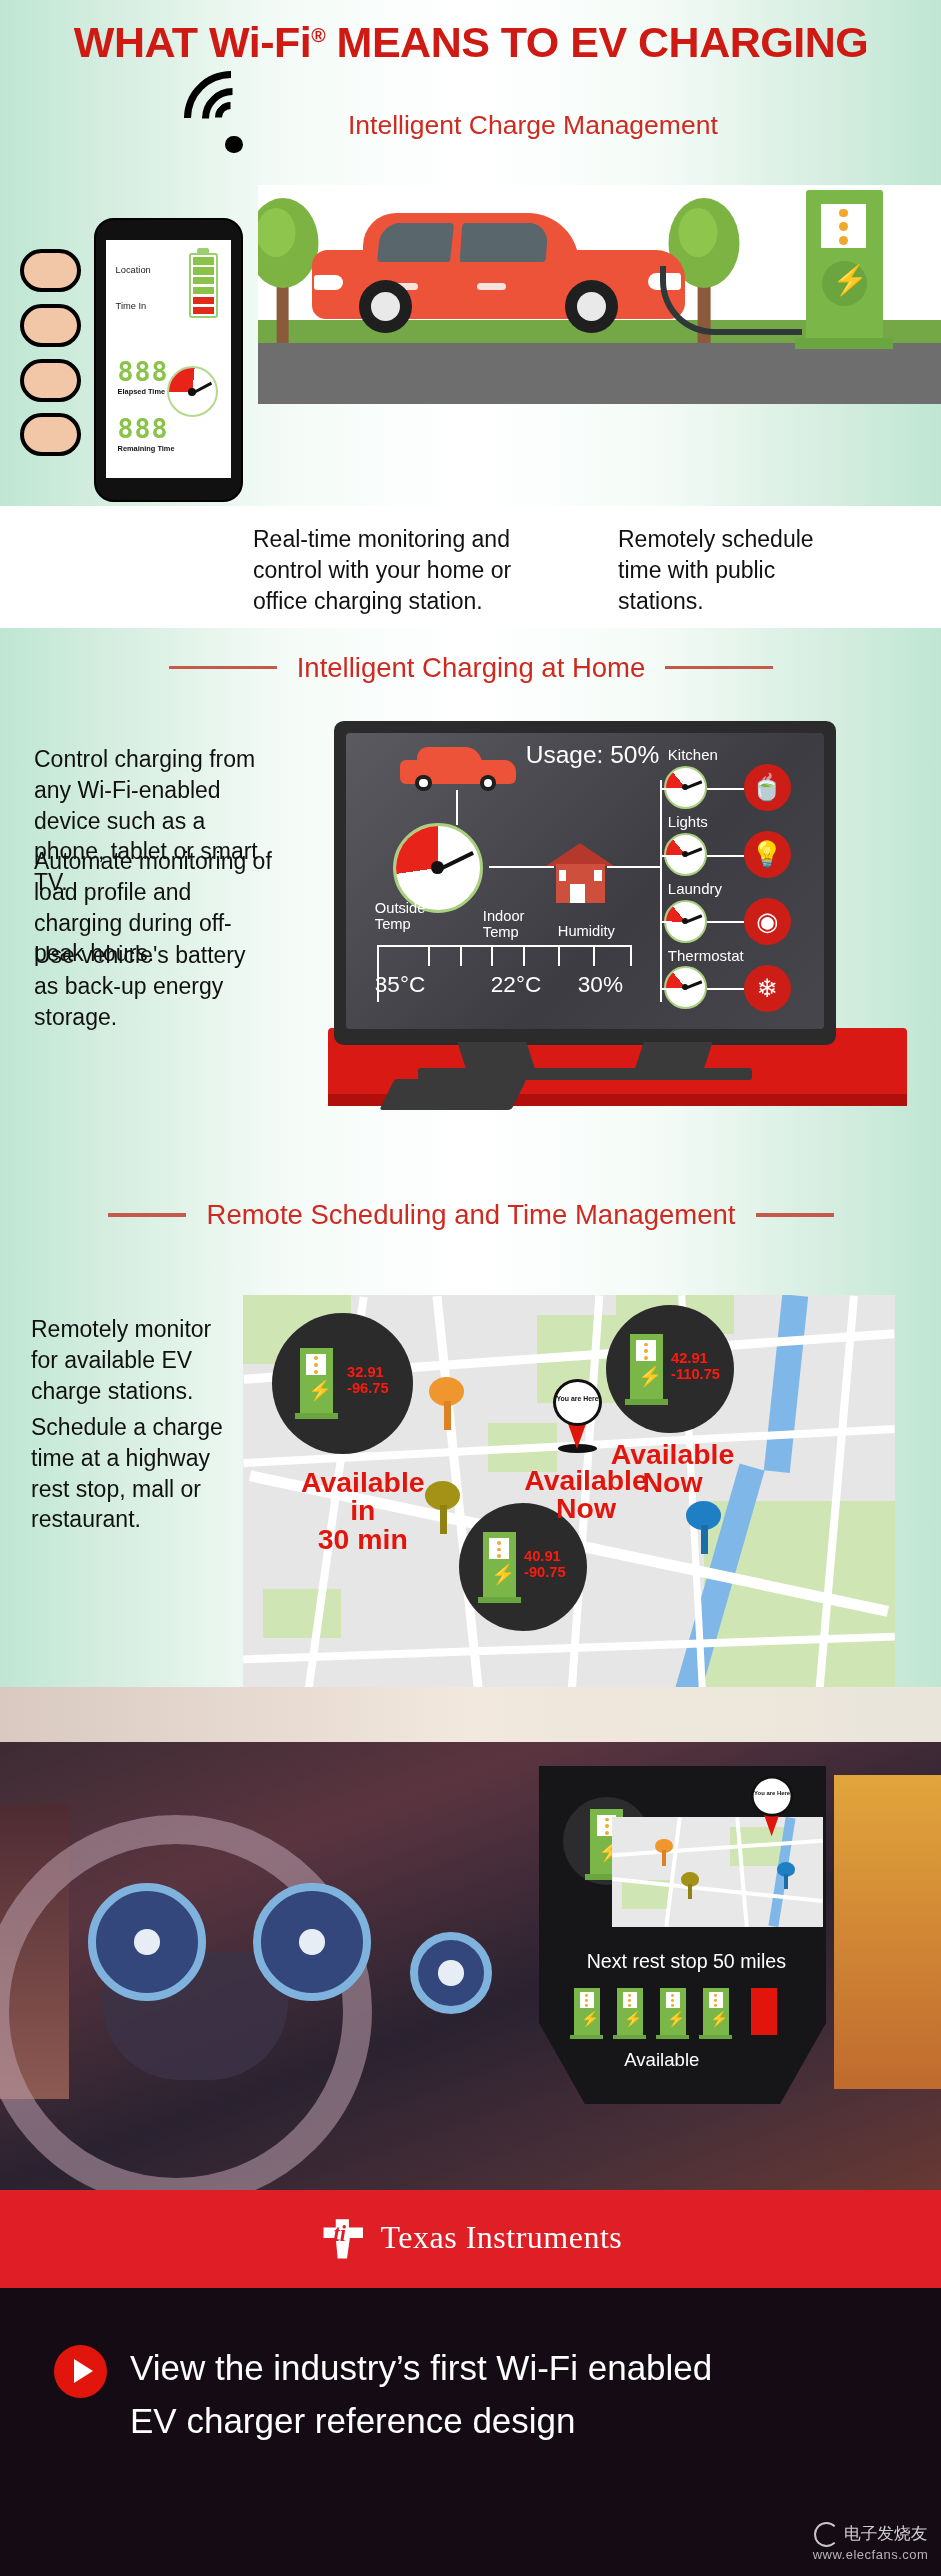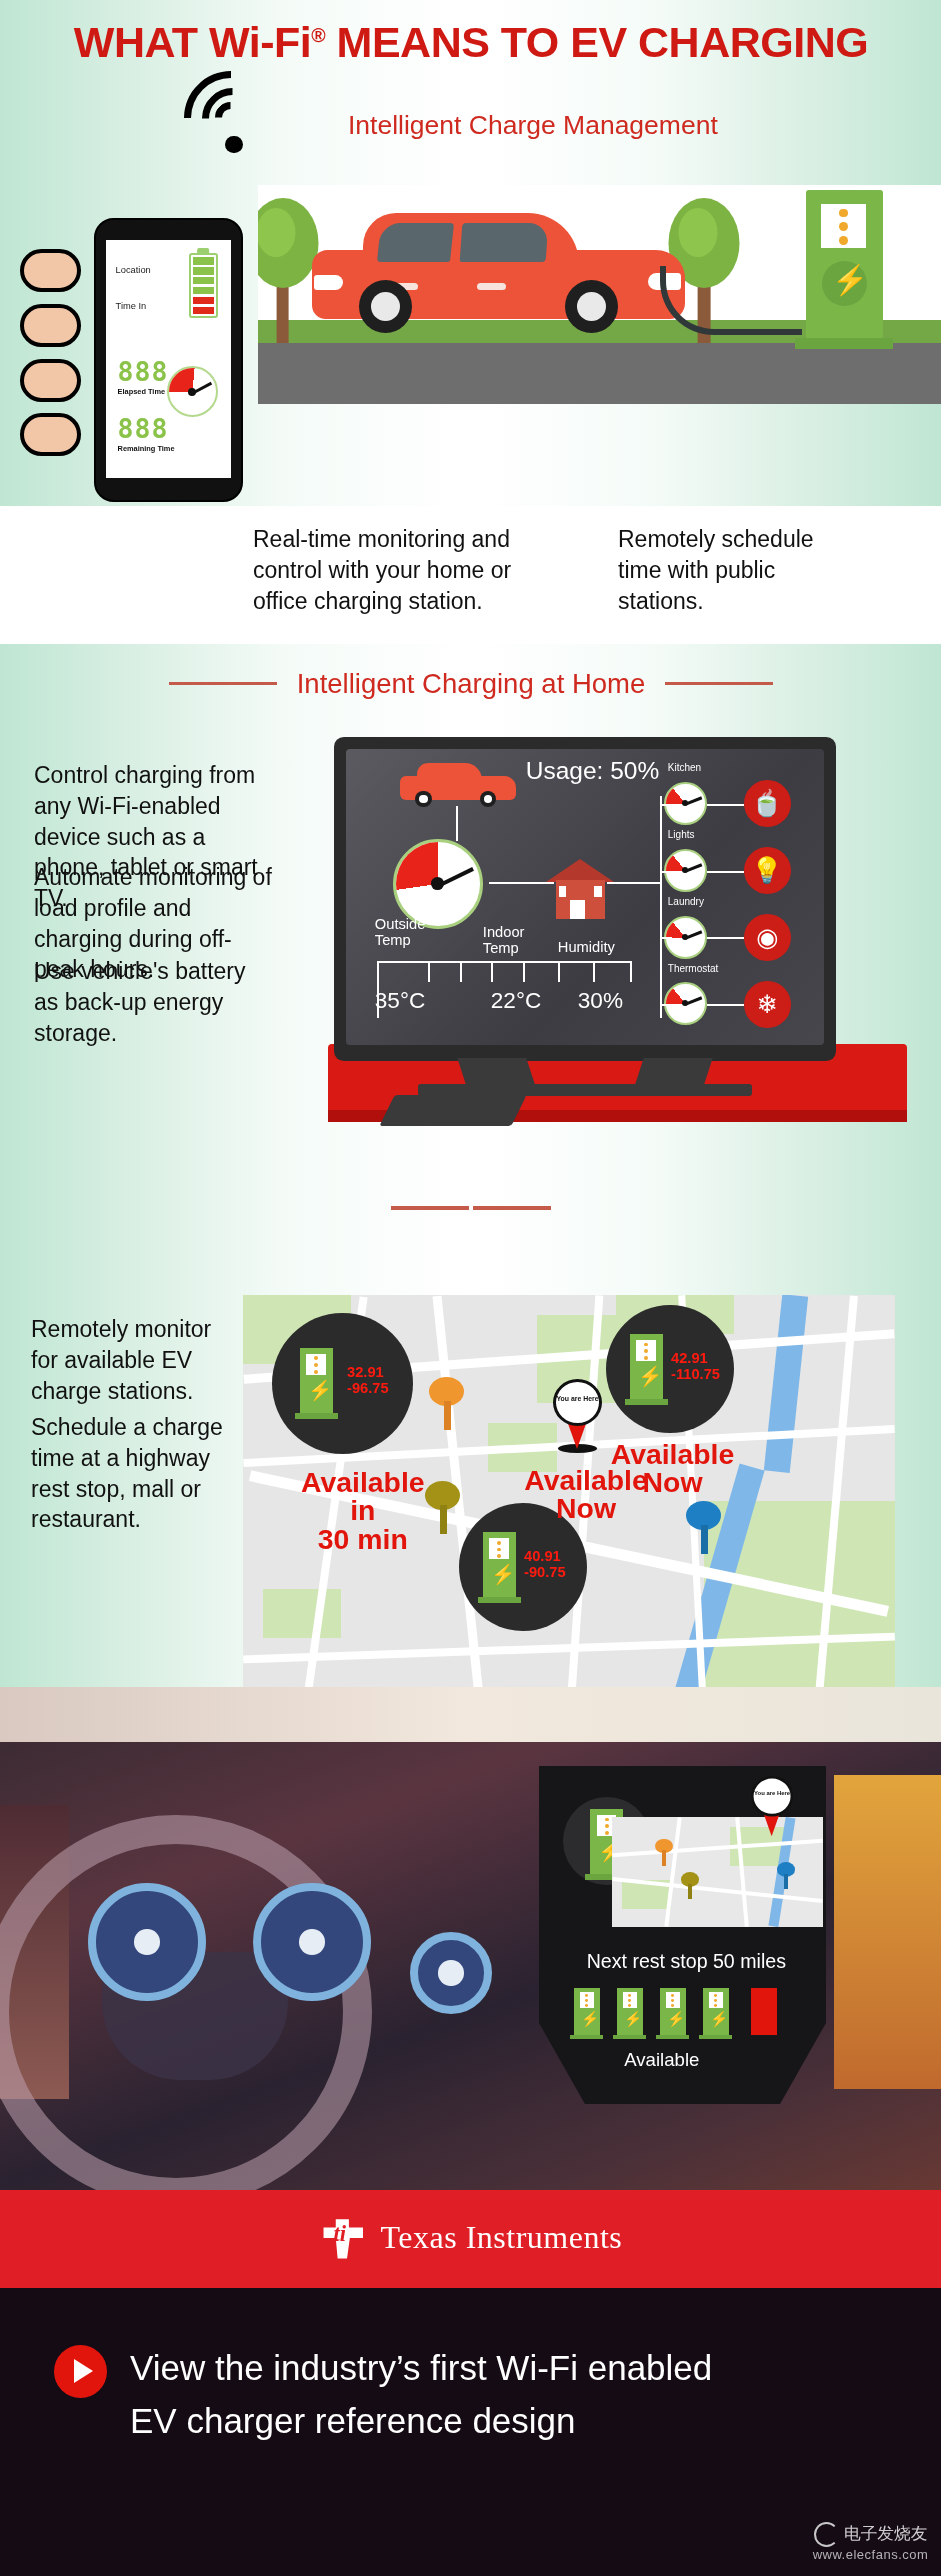--- a/index.html
+++ b/index.html
@@ -97,21 +97,21 @@
   .gauge .pin { position:absolute; left:50%; top:50%; width:7.8px; height:7.8px; margin:-3.9px 0 0 -3.9px; border-radius:50%; background:#111; }
 
   .caption { position:absolute; font-size:23px; line-height:1.34; color:#111; }
 
   
   .sect-head { position:absolute; width:942px; text-align:center; }
   .sect-head .txt { font-size:27.5px; color:#cf2a20; display:inline-block; vertical-align:middle; padding:0 15.7px; }
   .sect-head .rule { display:inline-block; vertical-align:middle; height:3.9px; background:#c45a4a; width:108px; }
 
   
-  .tvblock { position:absolute; left:0; top:644px; width:942px; height:549px; }
+  .tvblock { position:absolute; left:0; top:628px; width:942px; height:549px; }
   .tv-stand { position:absolute; left:328px; top:400px; width:579px; height:78px; background:#d91a14; border-radius:3.9px 3.9px 0 0; }
   .tv-stand:after{ content:""; position:absolute; left:0; bottom:0; width:100%; height:11.8px; background:#b00f0b; }
   .tv { position:absolute; left:334px; top:93px; width:502px; height:324px; background:#2b2b2b; border-radius:9.8px; padding:11.8px; }
   .tv .bezel { position:absolute; left:11.8px; top:11.8px; right:11.8px; bottom:15.7px; background:linear-gradient(135deg,#5a5a60,#3c3c42 60%,#46464c); border-radius:3.9px; overflow:hidden; }
   .tv .legL, .tv .legR { position:absolute; bottom:-25.5px; width:69px; height:29px; background:#3a3a3a; }
   .tv .legL { left:128px; transform:skewX(18deg); }
   .tv .legR { right:128px; transform:skewX(-18deg); }
   .tv .foot { position:absolute; bottom:-35px; left:50%; transform:translateX(-50%); width:334px; height:11.8px; background:#3a3a3a; border-radius:2.9px; }
   .tv-remote { position:absolute; left:387px; top:451px; width:132px; height:31px; background:#3a3a3a; transform:skewX(-26deg); border-radius:2.9px; }
 
@@ -127,21 +127,21 @@
   .tv-gauge .pin { position:absolute; left:50%; top:50%; width:12.8px; height:12.8px; margin:-6.4px 0 0 -6.4px; border-radius:50%; background:#111; }
   .tv-house { position:absolute; left:206px; top:110px; width:57px; height:61px; }
   .tv-house .roof { position:absolute; left:-5.9px; top:0; width:0; height:0; border-left:34px solid transparent; border-right:34px solid transparent; border-bottom:23.5px solid #b4382c; }
   .tv-house .body { position:absolute; left:3.9px; top:21.6px; width:49px; height:39px; background:#cf4f3d; }
   .tv-house .door { position:absolute; left:18.6px; top:41px; width:14.7px; height:19.6px; background:#fff; }
   .tv-house .wl { position:absolute; left:6.9px; top:27.5px; width:7.8px; height:10.8px; background:#fff; }
   .tv-house .wr { position:absolute; right:6.9px; top:27.5px; width:7.8px; height:10.8px; background:#fff; }
 
   .tvlabel { position:absolute; color:#fff; font-size:14.7px; }
   .tvval   { position:absolute; color:#fff; font-size:22.6px; }
-  .apl     { position:absolute; color:#fff; font-size:10px; }
+  .apl     { position:absolute; color:#fff; font-size:15px; }
   .mini-g  { position:absolute; width:43px; height:43px; border-radius:50%; background:#fff; border:2.5px solid #a9d07f; }
   .mini-g .red { position:absolute; inset:0; border-radius:50%; background:conic-gradient(from 268deg,#e8241a 0deg 52deg, transparent 52deg 360deg); }
   .mini-g .hand2 { position:absolute; left:50%; top:50%; width:17.7px; height:2.5px; background:#111; transform-origin:0 50%; transform:rotate(-22deg); }
   .mini-g .pin { position:absolute; left:50%; top:50%; width:5.9px; height:5.9px; margin:-2.9px 0 0 -2.9px; border-radius:50%; background:#111; }
   .apc { position:absolute; width:47px; height:47px; border-radius:50%; background:#cc1d17; color:#fff; font-size:25.5px; text-align:center; line-height:47px; }
   .tvline { position:absolute; background:#fff; }
 
   
   .mapblock { position:absolute; left:0; top:1177px; width:942px; height:535px; }
   .mapimg { position:absolute; left:243px; top:118px; width:652px; height:412px; background:#e6e6e6; overflow:hidden; }
@@ -424,20 +424,21 @@
         <div class="tvline" style="left:361px; top:255px; width:37px; height:2px;"></div>
         <div class="apc" style="left:398px; top:232px;">❄</div>
       </div>
     </div>
   </div>
 
   <div class="mapblock mint">
 
     <div class="sect-head" style="top:21.6px;">
       <span class="rule" style="width:78px;"></span>
+      <span class="txt">Remote Scheduling and Time Management</span>
       <span class="rule" style="width:78px;"></span>
     </div>
 
     <div class="caption" style="left:31px; top:137px; width:196px;">Remotely monitor for available EV charge stations.</div>
     <div class="caption" style="left:31px; top:235px; width:201px;">Schedule a charge time at a highway rest stop, mall or restaurant.</div>
 
     <div class="mapimg">
 
       <div class="mgreen" style="left:0;   top:0;   width:108px; height:69px;"></div>
       <div class="mgreen" style="left:294px;top:19.6px;width:147px;height:88px;"></div>

